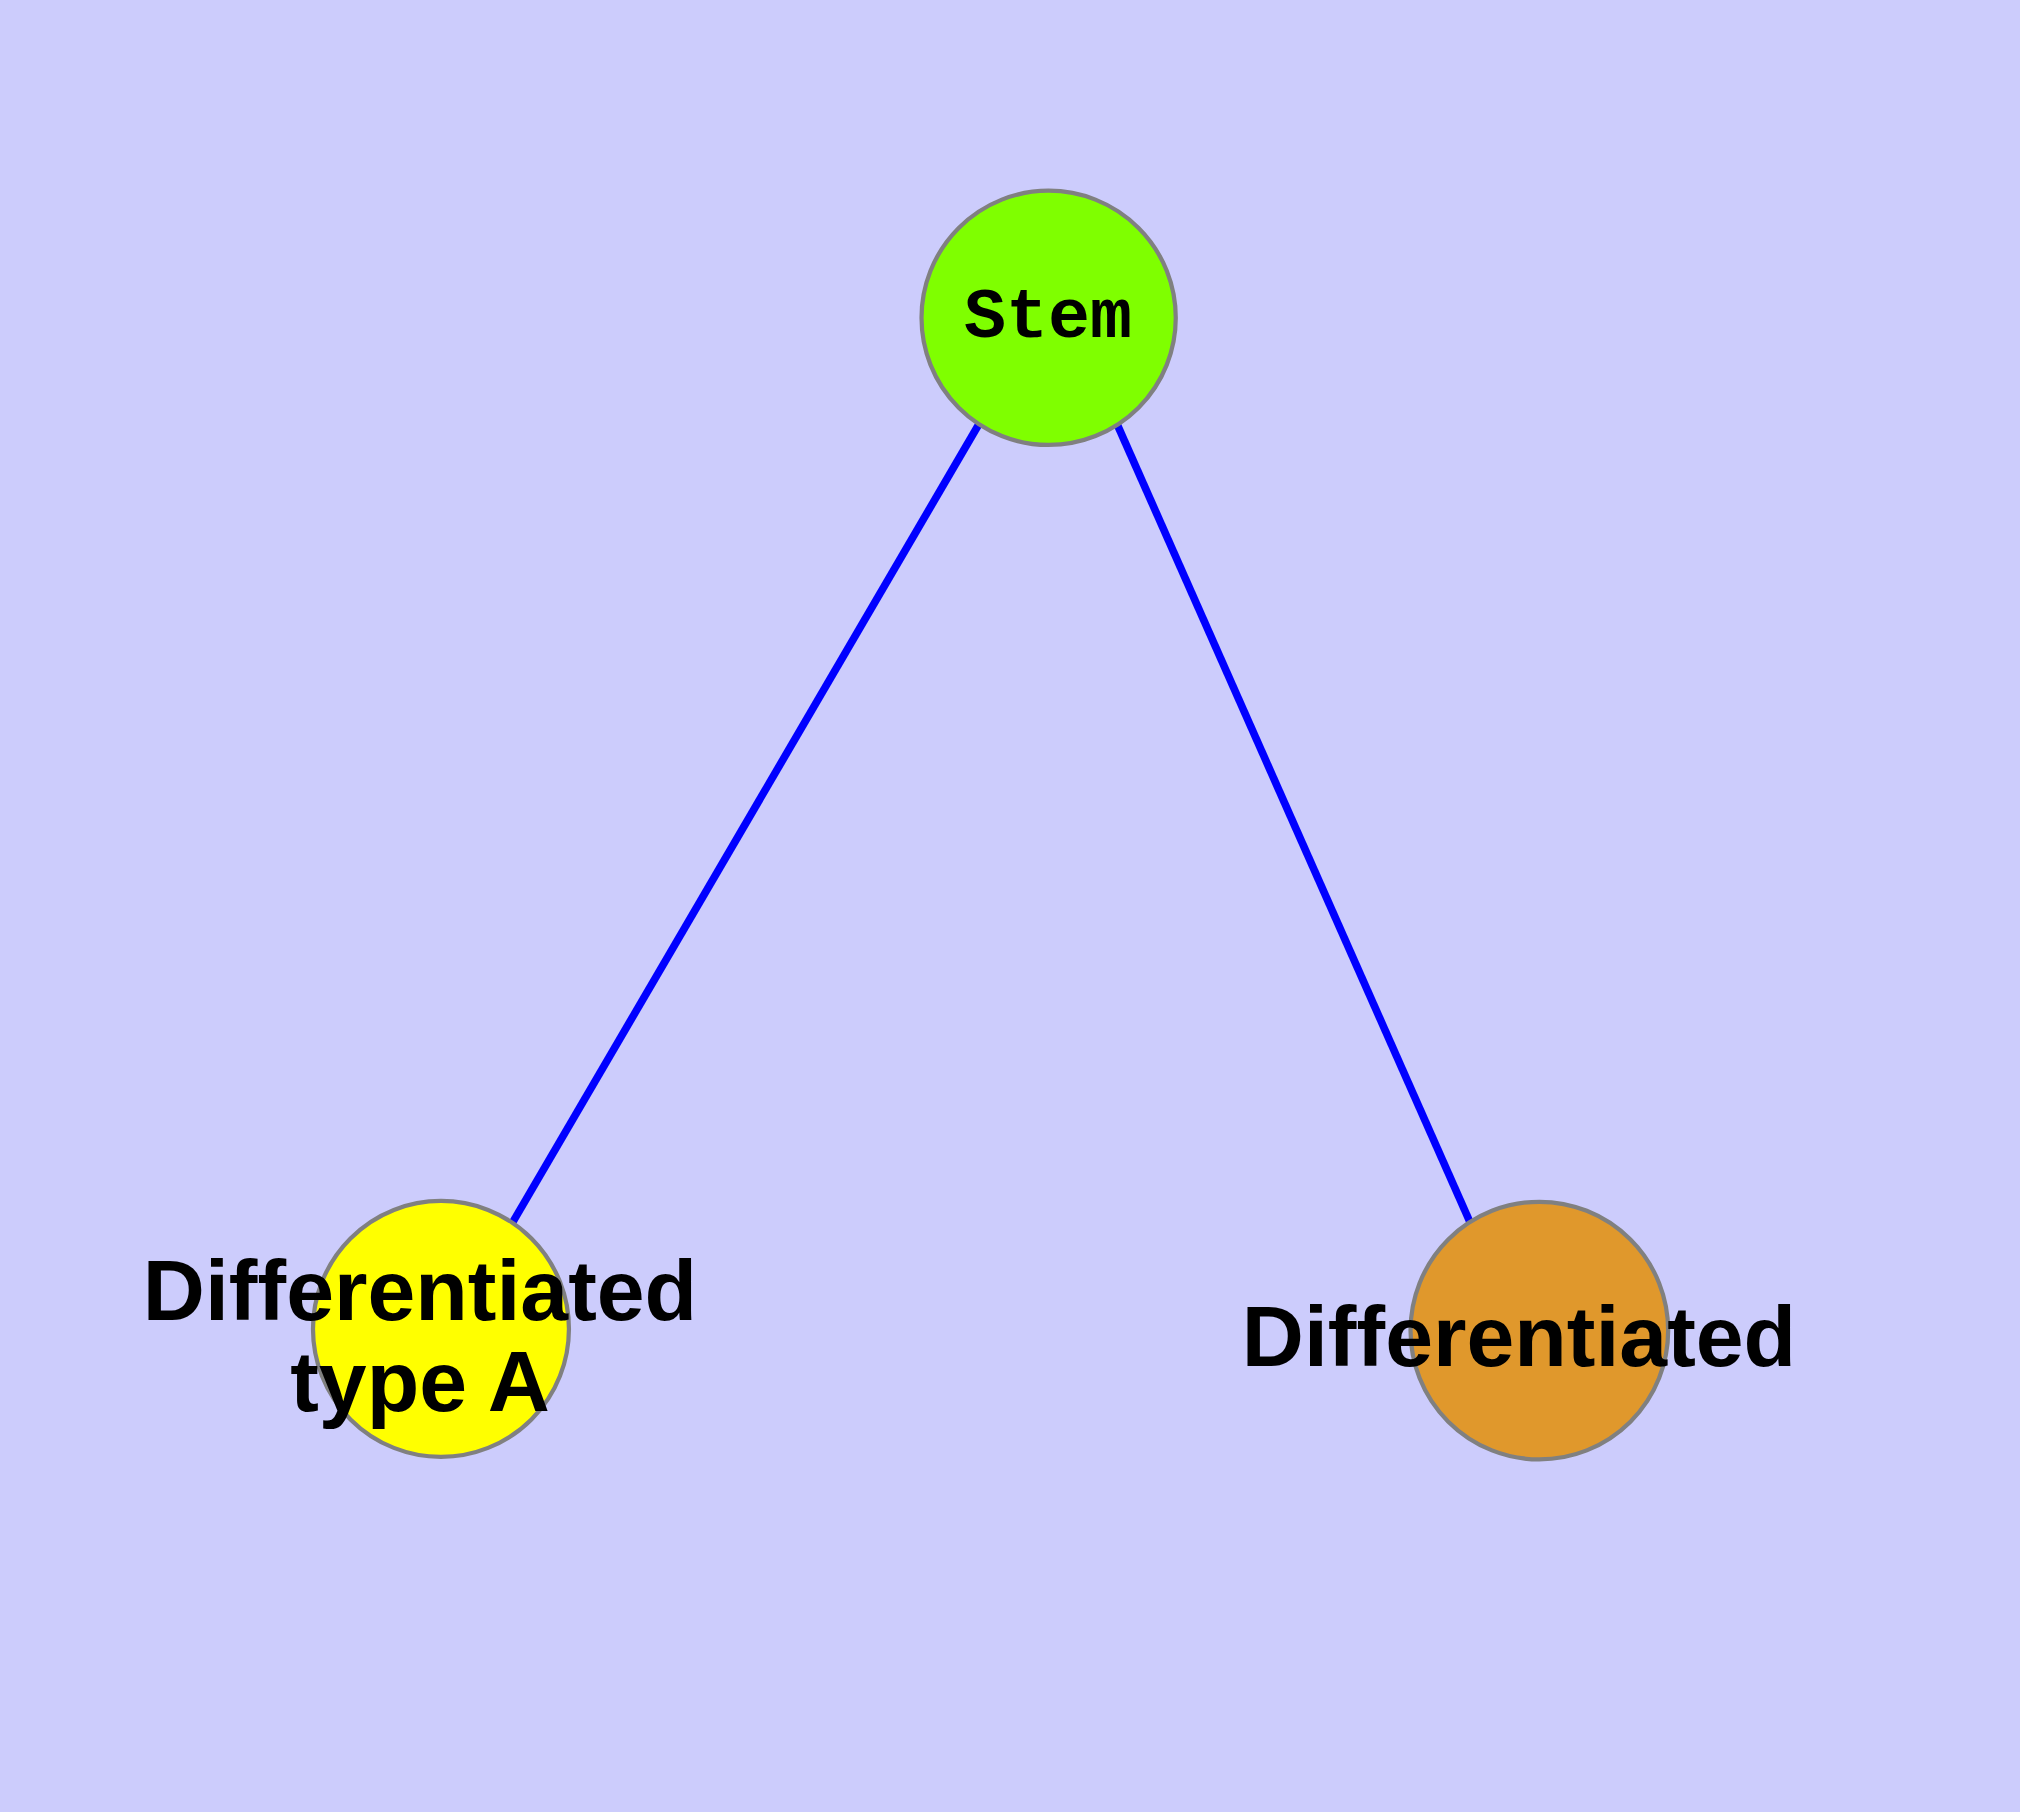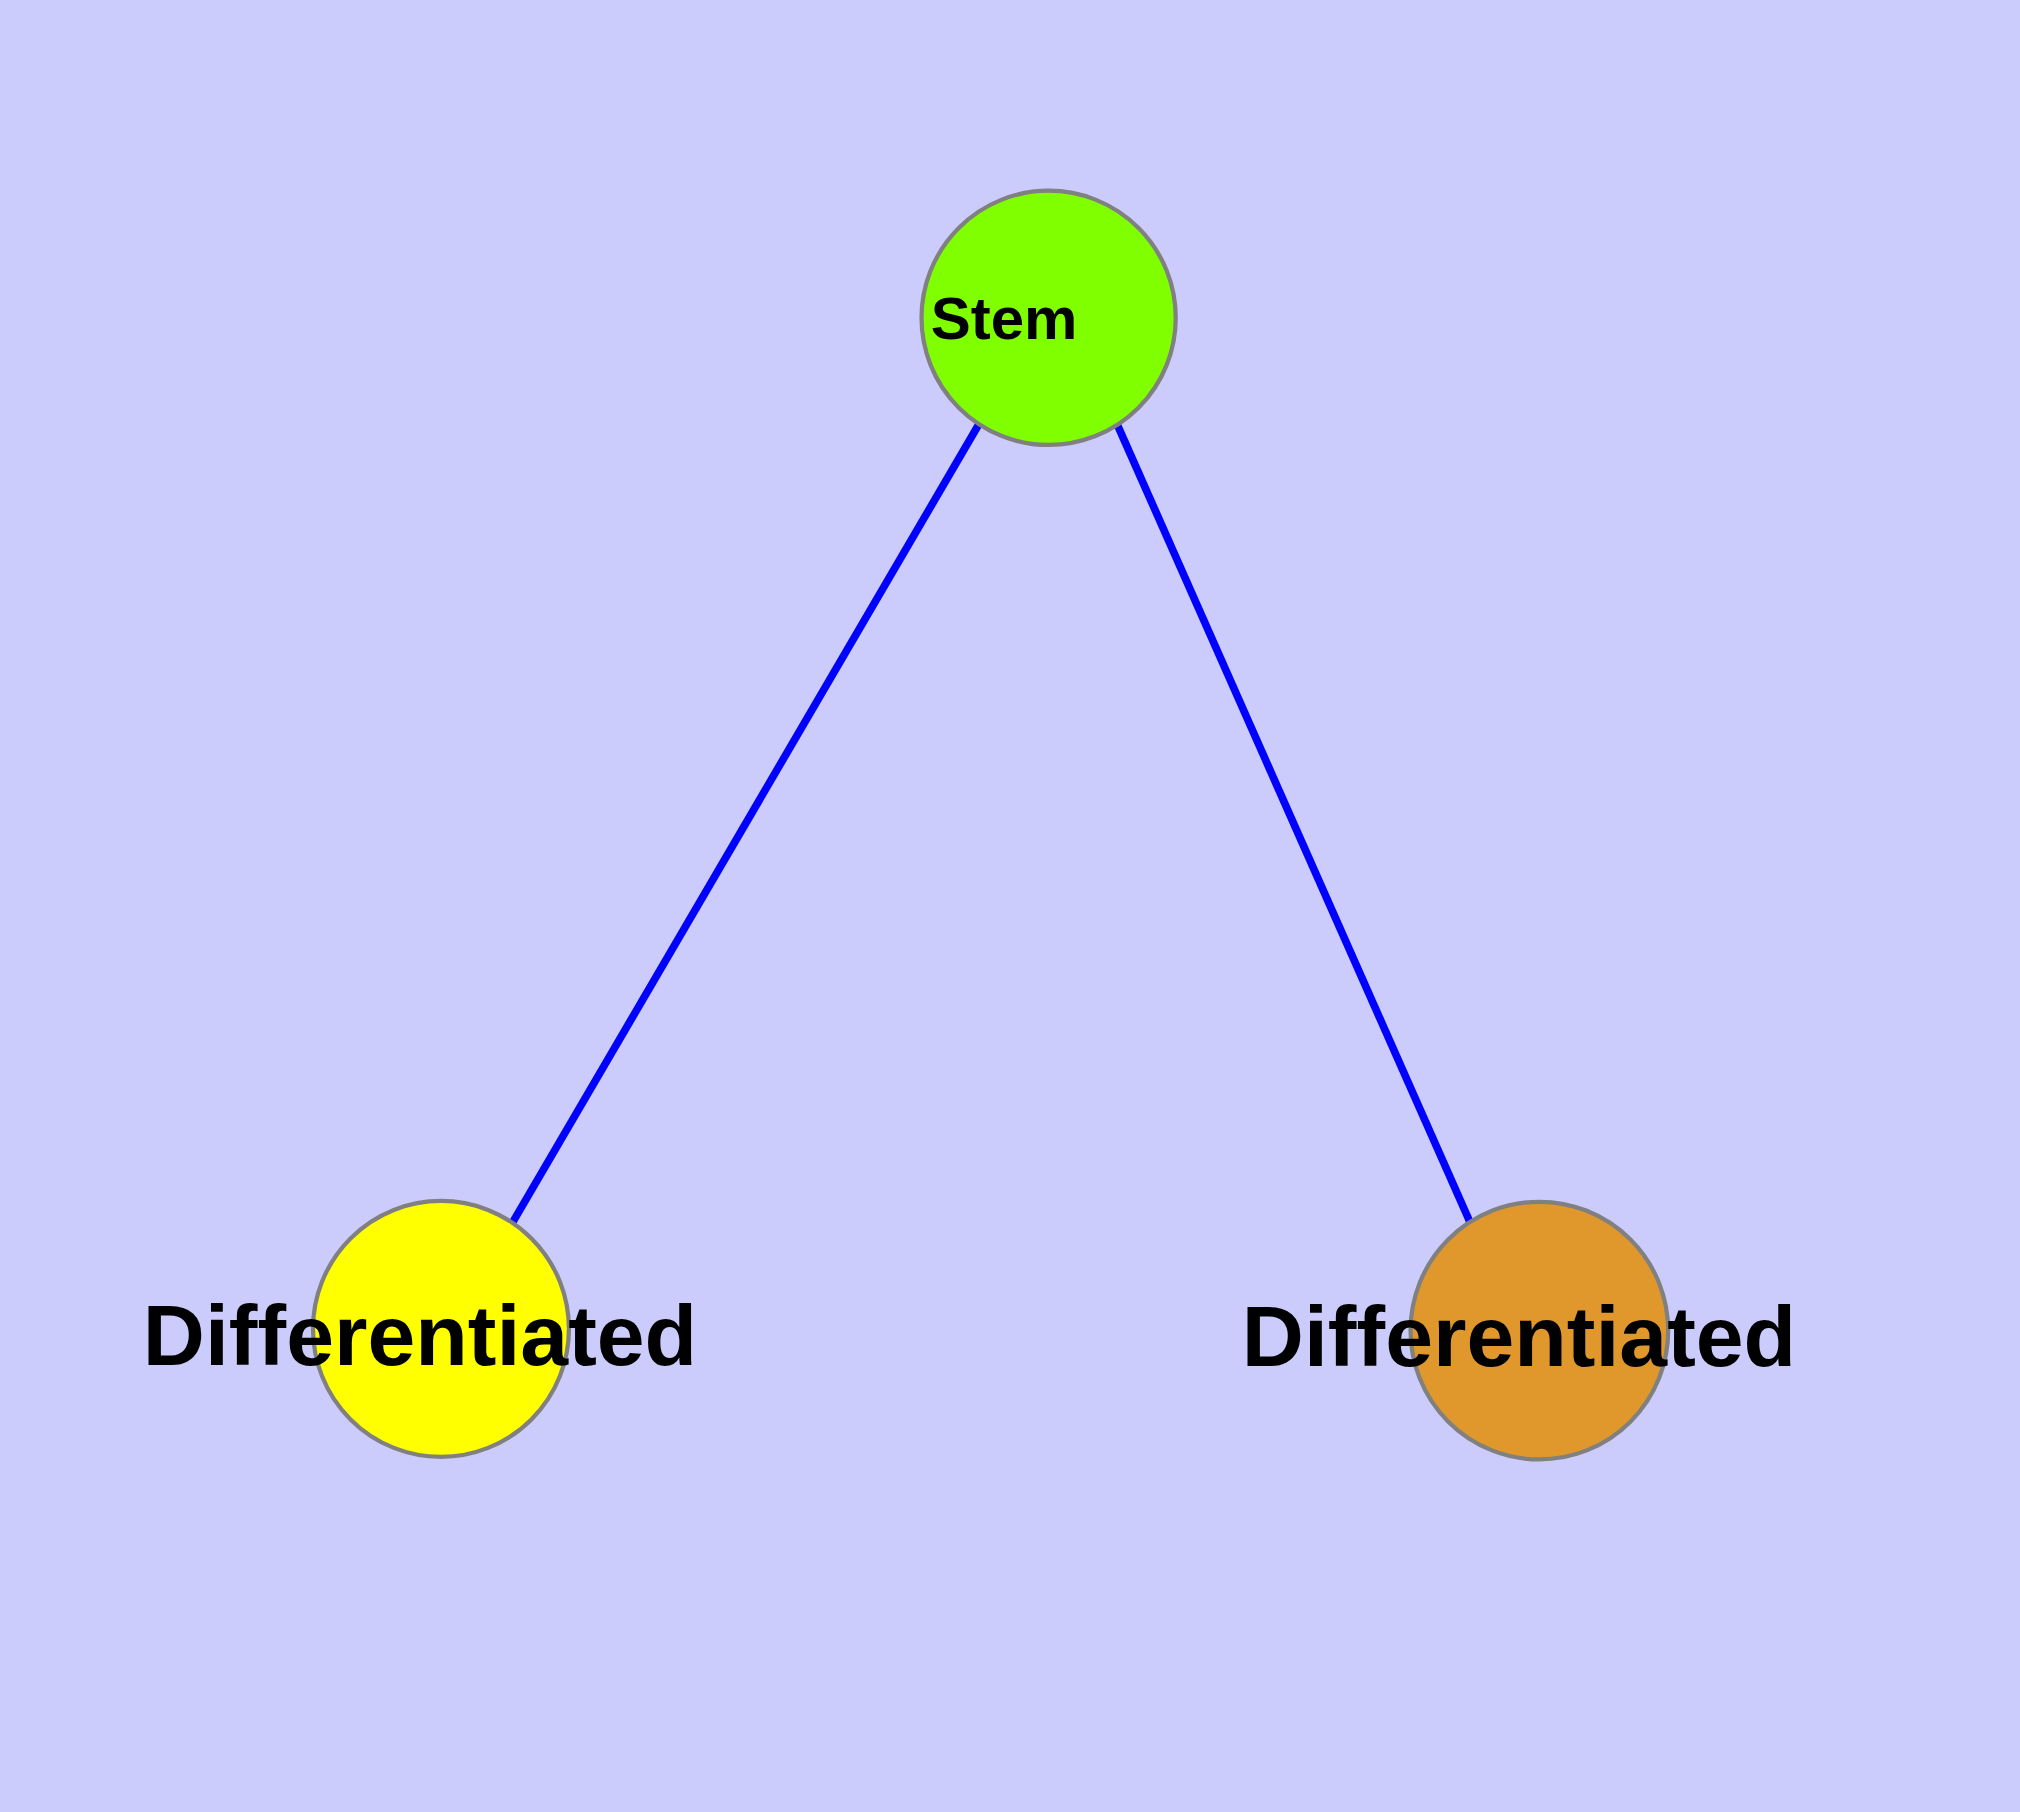--- a/index.html
+++ b/index.html
@@ -28,23 +28,24 @@
     text-align: center;
     font-family: "Liberation Sans", sans-serif;
     font-weight: bold;
     color: #000000;
     white-space: nowrap;
     line-height: 1.06;
     pointer-events: none;
     transform: translate(-50%, -50%);
   }
   #label-stem {
-    left: 1004px;
+    left: 1048px;
     top: 319px;
-    font-size: 60px;
+    font-size: 70px;
+    font-family: Liberation Mono, monospace;
   }
   #label-type-a {
     left: 420px;
     top: 1336px;
     font-size: 86px;
   }
   #label-type-b {
     left: 1519px;
     top: 1337px;
     font-size: 86px;
@@ -69,20 +70,21 @@
       <circle cx="1816" cy="1570" r="152" fill="#e0982c" stroke="#808080" stroke-width="5"></circle>
     </g>
   </svg>
 
   <div class="node-label" id="label-stem">
     <span class="label-line">Stem</span>
   </div>
 
   <div class="node-label" id="label-type-a">
     <span class="label-line">Differentiated</span>
+    <span class="label-line">type A</span>
   </div>
 
   <div class="node-label" id="label-type-b">
     <span class="label-line">Differentiated</span>
   </div>
 
 </div>
 
 
 </body></html>

